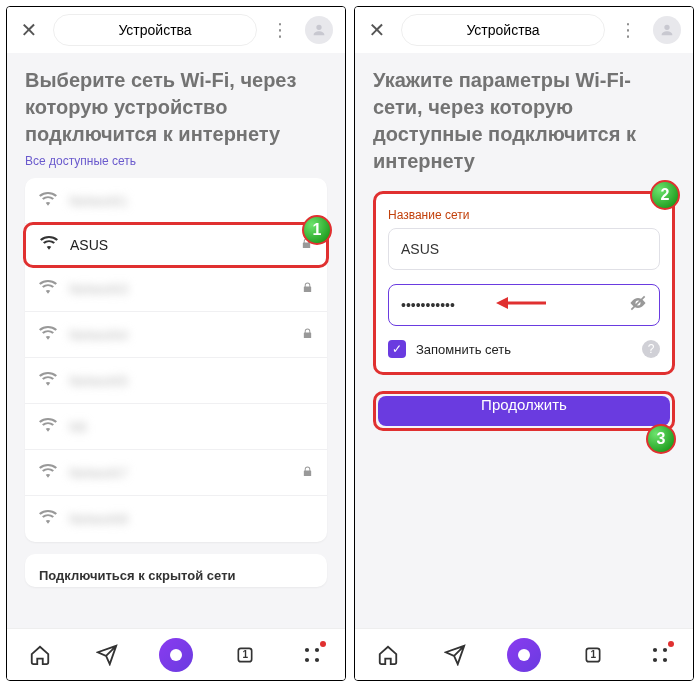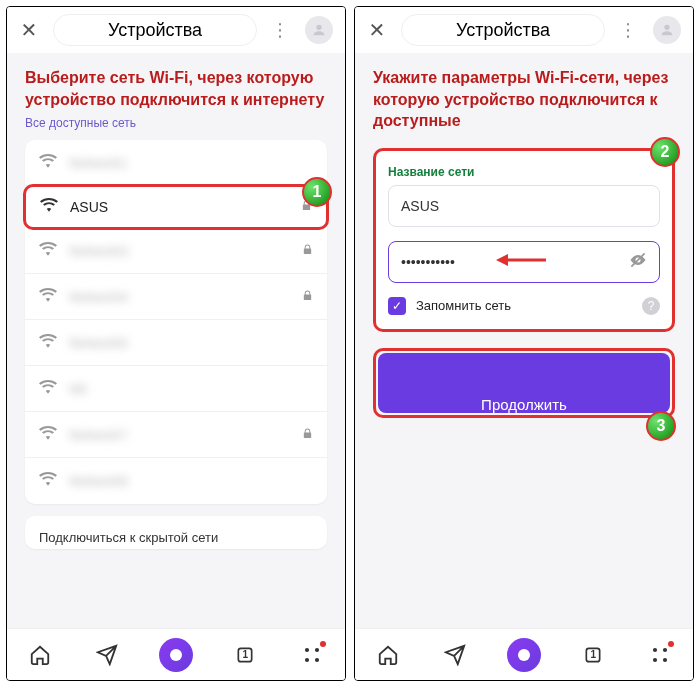--- a/index.html
+++ b/index.html
@@ -1,49 +1,49 @@
 <!DOCTYPE html>
 <html><head>
 <meta charset="utf-8">
 <style>
   * { box-sizing: border-box; margin: 0; padding: 0; font-family: -apple-system, Arial, sans-serif; }
   body { background: #fff; width: 700px; height: 687px; display: flex; gap: 8px; padding: 6px; }
   .phone { flex: 1; border: 1px solid #000; border-radius: 4px; background: #f5f5f7; display: flex; flex-direction: column; overflow: hidden; position: relative; }
   .header { background: #fff; height: 46px; display: flex; align-items: center; padding: 0 12px; gap: 10px; }
   .close-x { font-size: 20px; color: #555; width: 20px; text-align: center; cursor: pointer; }
-  .title-pill { flex: 1; background: #fff; border: 1px solid #eee; border-radius: 20px; height: 32px; display: flex; align-items: center; justify-content: center; font-size: 18px; font-weight: 500; margin: 0 4px; }
+  .title-pill { flex: 1; background: #fff; border: 1px solid #eee; border-radius: 20px; height: 32px; display: flex; align-items: center; justify-content: center; font-size: 14px; font-weight: 500; margin: 0 4px; }
   .pill-dots { color: #888; font-size: 18px; margin-right: 6px; }
   .avatar { width: 28px; height: 28px; border-radius: 50%; background: #e8e8ec; display: flex; align-items: center; justify-content: center; }
   .avatar svg { width: 16px; height: 16px; fill: #c8c8d0; }
   .content { flex: 1; padding: 14px 18px 0 18px; overflow: hidden; display: flex; flex-direction: column; }
-  .heading { font-size: 16px; font-weight: 700; line-height: 1.35; color: #b91c1c; margin-bottom: 6px; }
+  .heading { font-size: 20px; font-weight: 700; line-height: 1.35; color: #737373; margin-bottom: 6px; }
   .subh { font-size: 12px; color: #6a5acd; margin-bottom: 10px; }
   .card { background: #fff; border-radius: 10px; box-shadow: 0 1px 2px rgba(0,0,0,.05); }
   .wifi-row { height: 46px; display: flex; align-items: center; padding: 0 14px; gap: 12px; border-bottom: 1px solid #f0f0f2; position: relative; }
   .wifi-row:last-child { border-bottom: none; }
   .wifi-icon { width: 18px; }
   .wifi-name { flex: 1; font-size: 14px; color: #222; }
   .wifi-name.blur { filter: blur(4px); color: #bbb; }
   .lock { color: #999; font-size: 12px; }
   .highlight { border: 3px solid #e03030; border-radius: 10px; margin: -2px; position: relative; z-index: 2; }
   .badge { position: absolute; width: 30px; height: 30px; border-radius: 50%; background: radial-gradient(circle at 30% 30%, #6de36d, #0a8a0a); border: 2px solid #e03030; color: #fff; font-weight: 700; font-size: 16px; display: flex; align-items: center; justify-content: center; z-index: 5; }
-  .hidden-link { font-size: 13px; color: #333; padding: 14px 14px 4px 14px; }
+  .hidden-link { font-size: 13px; color: #333; padding: 14px 14px 4px 14px; font-weight: bold; }
   .form-card { background: #fff; border-radius: 10px; padding: 14px 12px; border: 3px solid #e03030; position: relative; }
-  .field-label { font-size: 12px; color: #15803d; margin-bottom: 6px; font-weight: bold; }
+  .field-label { font-size: 12px; color: #c2410c; margin-bottom: 6px; }
   .input { width: 100%; height: 42px; border: 1px solid #e0e0e6; border-radius: 8px; padding: 0 12px; font-size: 14px; display: flex; align-items: center; color: #333; background: #fff; }
   .input.focus { border: 1px solid #6a3be0; }
   .input-wrap { position: relative; margin-bottom: 14px; }
   .eye { position: absolute; right: 12px; top: 50%; transform: translateY(-50%); color: #999; }
   .arrow { position: absolute; left: 108px; top: 50%; transform: translateY(-50%); }
   .arrow svg { width: 50px; height: 14px; }
   .check-row { display: flex; align-items: center; gap: 10px; font-size: 13px; color: #222; }
   .checkbox { width: 18px; height: 18px; border-radius: 4px; background: #6a3be0; color: #fff; display: flex; align-items: center; justify-content: center; font-size: 12px; }
   .help-q { margin-left: auto; width: 18px; height: 18px; border-radius: 50%; background: #d0d0d6; color: #fff; font-size: 12px; display: flex; align-items: center; justify-content: center; }
   .btn-wrap { margin-top: 16px; border: 3px solid #e03030; border-radius: 10px; padding: 2px; position: relative; }
-  .primary-btn { width: 100%; height: 60px; background: #6a3be0; color: #fff; border-radius: 8px; font-size: 15px; font-weight: 500; display: flex; align-items: flex-end; justify-content: center; cursor: pointer; }
+  .primary-btn { width: 100%; height: 30px; background: #6a3be0; color: #fff; border-radius: 8px; font-size: 15px; font-weight: 500; display: flex; align-items: flex-start; justify-content: center; cursor: pointer; }
   .alt-link { text-align: center; font-size: 13px; color: #6a3be0; margin-top: auto; margin-bottom: 14px; }
   .bottom-nav { height: 52px; background: #fff; display: flex; align-items: center; justify-content: space-around; border-top: 1px solid #eee; }
   .nav-item { width: 28px; height: 28px; display: flex; align-items: center; justify-content: center; color: #333; position: relative; }
   .nav-center { width: 34px; height: 34px; border-radius: 50%; background: linear-gradient(135deg, #8a3bf0, #6a3be0); display: flex; align-items: center; justify-content: center; }
   .nav-center-inner { width: 12px; height: 12px; border-radius: 50%; background: #fff; }
   .dot { position: absolute; top: 0; right: 0; width: 6px; height: 6px; background: #e03030; border-radius: 50%; }
   .wifi-svg { fill: #999; }
   .wifi-svg.strong { fill: #333; }
 </style>
 </head>
@@ -177,21 +177,21 @@
         <span>Устройства</span>
       </div>
     <div class="pill-dots">⋮</div>
     <div class="avatar">
       <svg viewBox="0 0 24 24">
           <path d="M12 12a4 4 0 100-8 4 4 0 000 8zm0 2c-4 0-8 2-8 5v1h16v-1c0-3-4-5-8-5z"></path>
         </svg>
     </div>
   </div>
   <div class="content">
-    <div class="heading">Укажите параметры Wi-Fi-сети, через которую устройство подключится к доступные</div>
+    <div class="heading">Укажите параметры Wi-Fi-сети, через которую доступные подключится к интернету</div>
     <div class="form-card" style="margin-top:10px;">
       <div class="badge" style="top:-14px; right:-8px;">2</div>
       <div class="field-label">Название сети</div>
       <div class="input-wrap">
         <div class="input">
             <span>ASUS</span>
           </div>
       </div>
       <div class="input-wrap">
         <div class="input focus">

